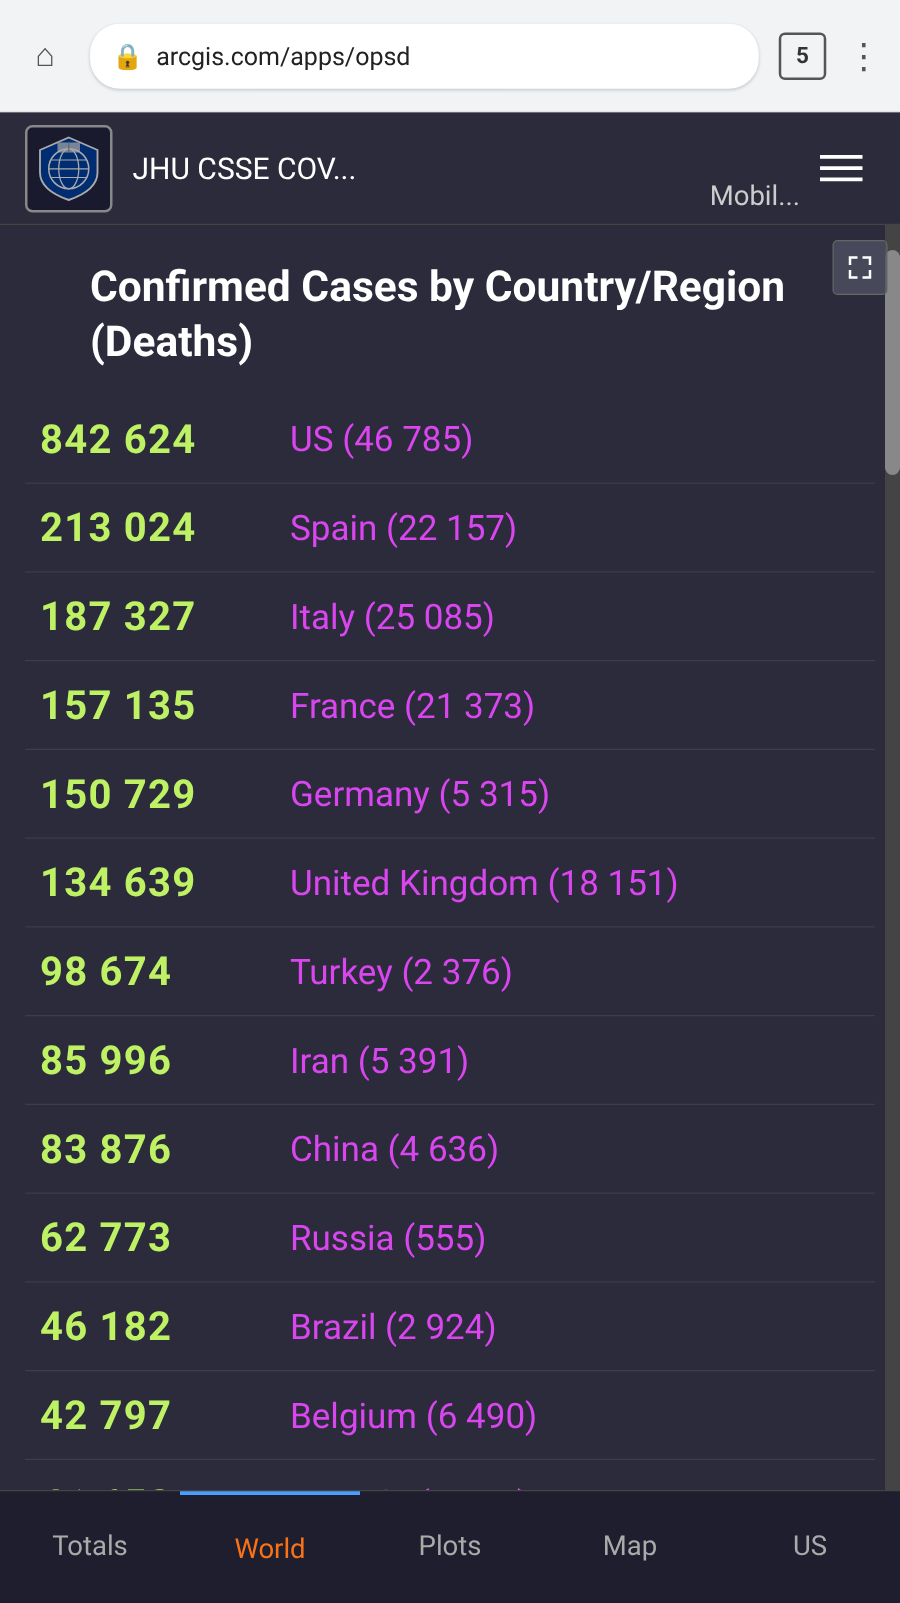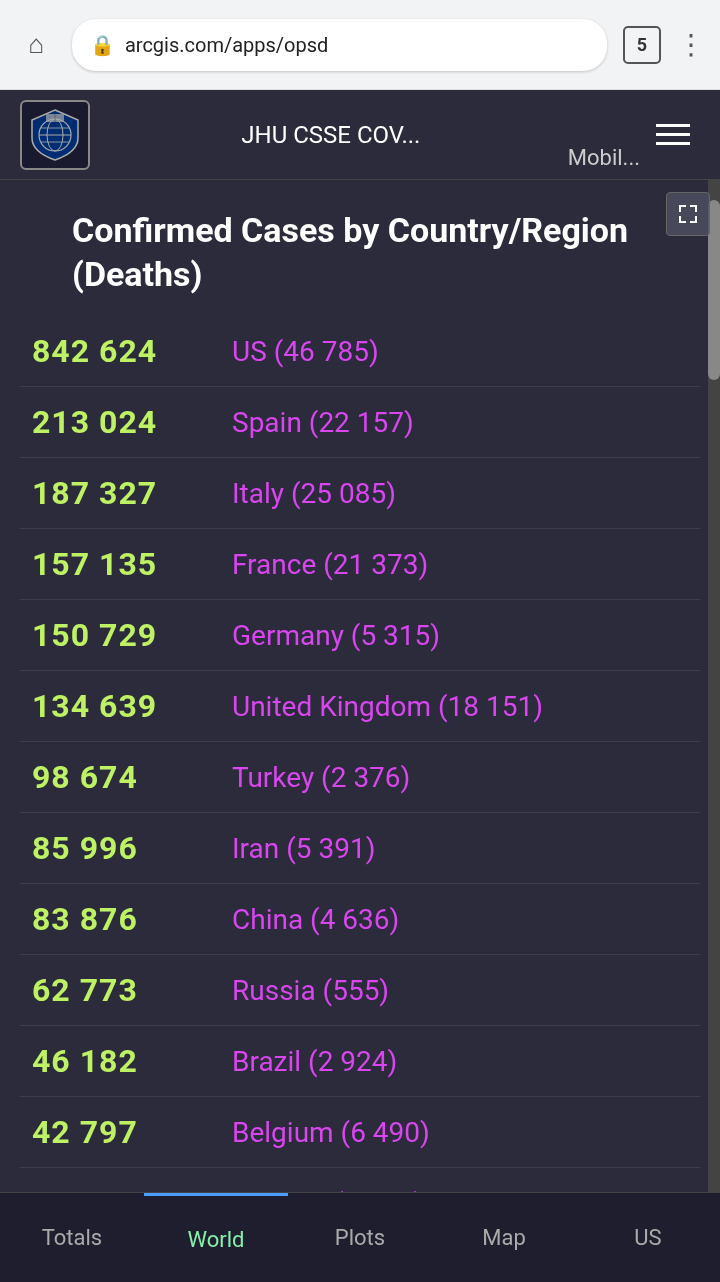--- a/index.html
+++ b/index.html
@@ -76,21 +76,20 @@
 
     
     .app-header {
       background: #2b2b3b;
       height: 90px;
       display: flex;
       align-items: center;
       padding: 0 20px;
       gap: 16px;
       border-bottom: 1px solid #444;
-      text-align: center;
     }
 
     .jhu-logo {
       width: 70px;
       height: 70px;
       background: #1a1a2e;
       border: 2px solid #888;
       border-radius: 6px;
       display: flex;
       align-items: center;
@@ -246,21 +245,21 @@
     .tab-item.active {
       border-top: 3px solid #4a9eff;
     }
 
     .tab-label {
       color: #aaaaaa;
       font-size: 22px;
     }
 
     .tab-item.active .tab-label {
-      color: #86efac;
+      color: #f97316;
     }
   </style>
 </head>
 <body>
 
 <div class="browser-bar">
   <div class="browser-home-icon">⌂</div>
   <div class="browser-url-bar">
     <span class="lock-icon">🔒</span>
     <span class="url-text">arcgis.com/apps/opsd</span>

